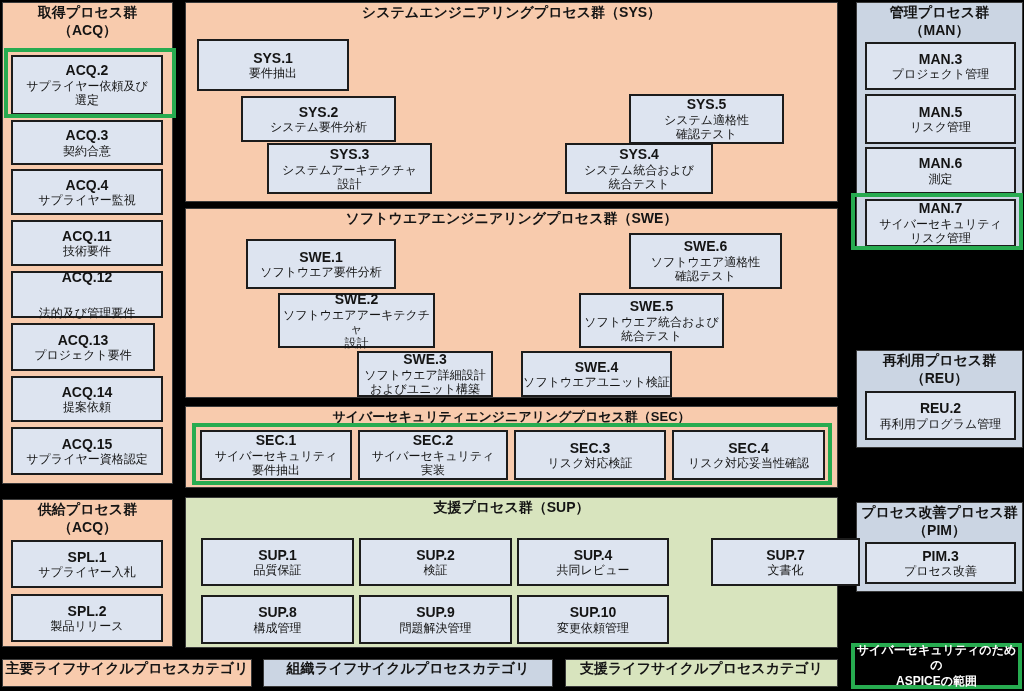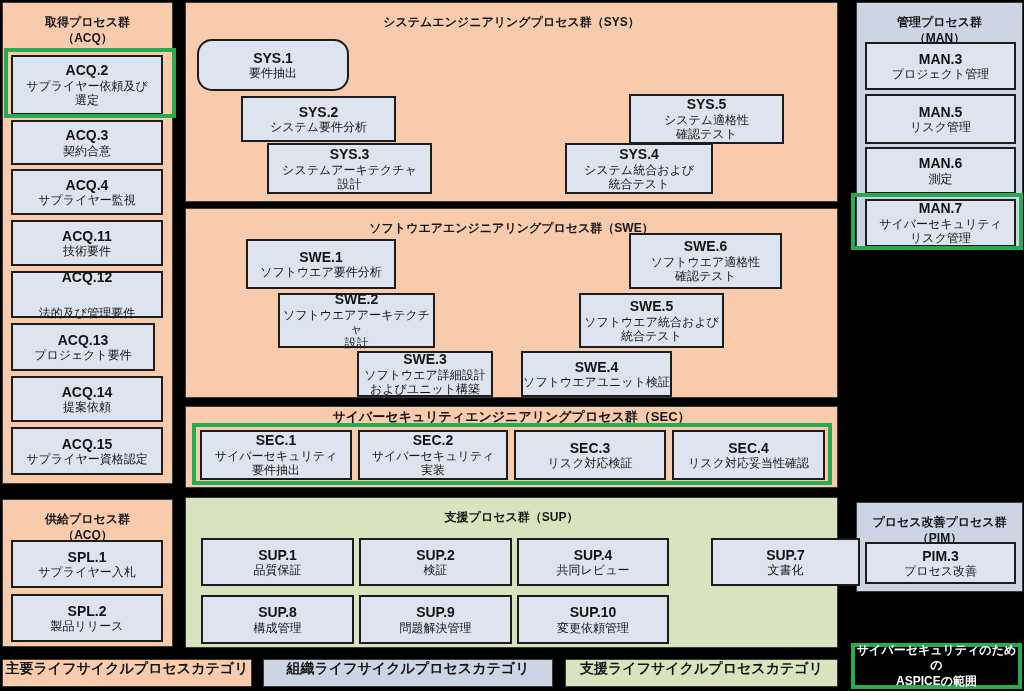--- a/index.html
+++ b/index.html
@@ -5,22 +5,22 @@
   html,body{margin:0;padding:0;background:#000;}
   #canvas{
     position:relative;width:1024px;height:691px;background:#000;overflow:hidden;
     font-family:"Liberation Sans","DejaVu Sans",sans-serif;color:#141414;
   }
   .grp{position:absolute;box-sizing:border-box;border:1px solid #3a3a3a;}
   .grp.peach{background:#F8CBAD;}
   .grp.blue{background:#CBD5E3;}
   .grp.green{background:#D8E4BE;}
   .grp-title{
-    position:absolute;top:12px;left:0;right:0;text-align:center;font-weight:bold;
-    font-size:12px;line-height:1.3;white-space:pre-line;color:#141414;
+    position:absolute;top:0;left:0;right:0;text-align:center;font-weight:bold;
+    font-size:14px;line-height:1.3;white-space:pre-line;color:#141414;
   }
   .grp-title.small{font-size:13px;top:2px;}
   .pbox{
     position:absolute;background:#DDE4F0;border:2px solid #1c1c1c;box-sizing:border-box;
     display:flex;flex-direction:column;align-items:center;justify-content:center;
     text-align:center;z-index:2;
   }
   .pcode{font-weight:bold;font-size:14px;line-height:1.2;}
   .pname{font-size:12px;line-height:1.18;white-space:pre-line;}
   .hl-frame{
@@ -91,21 +91,21 @@
       <span class="pname">サプライヤー入札</span>
     </div>
     <div class="pbox" style="left:8px;top:94px;width:152px;height:48px;">
       <span class="pcode">SPL.2</span>
       <span class="pname">製品リリース</span>
     </div>
   </div>
 
   <div class="grp peach" style="left:185px;top:2px;width:653px;height:200px;">
     <div class="grp-title">システムエンジニアリングプロセス群（SYS）</div>
-    <div class="pbox" style="left:11px;top:36px;width:152px;height:52px;border-radius:15px;">
+    <div class="pbox" style="left:11px;top:36px;width:152px;height:52px;">
       <span class="pcode">SYS.1</span>
       <span class="pname">要件抽出</span>
     </div>
     <div class="pbox" style="left:55px;top:93px;width:155px;height:46px;">
       <span class="pcode">SYS.2</span>
       <span class="pname">システム要件分析</span>
     </div>
     <div class="pbox" style="left:81px;top:140px;width:165px;height:51px;">
       <span class="pcode">SYS.3</span>
       <span class="pname">システムアーキテクチャ
@@ -224,20 +224,28 @@
       <span class="pcode">MAN.6</span>
       <span class="pname">測定</span>
     </div>
     <div class="pbox" style="left:8px;top:196px;width:151px;height:48px;">
       <span class="pcode">MAN.7</span>
       <span class="pname">サイバーセキュリティ
 リスク管理</span>
     </div>
   </div>
 
+  <div class="grp blue" style="left:856px;top:350px;width:167px;height:98px;">
+    <div class="grp-title">再利用プロセス群
+（REU）</div>
+    <div class="pbox" style="left:8px;top:40px;width:151px;height:49px;">
+      <span class="pcode">REU.2</span>
+      <span class="pname">再利用プログラム管理</span>
+    </div>
+  </div>
 
   <div class="grp blue" style="left:856px;top:502px;width:167px;height:90px;">
     <div class="grp-title">プロセス改善プロセス群
 （PIM）</div>
     <div class="pbox" style="left:8px;top:39px;width:151px;height:42px;">
       <span class="pcode">PIM.3</span>
       <span class="pname">プロセス改善</span>
     </div>
   </div>
 

